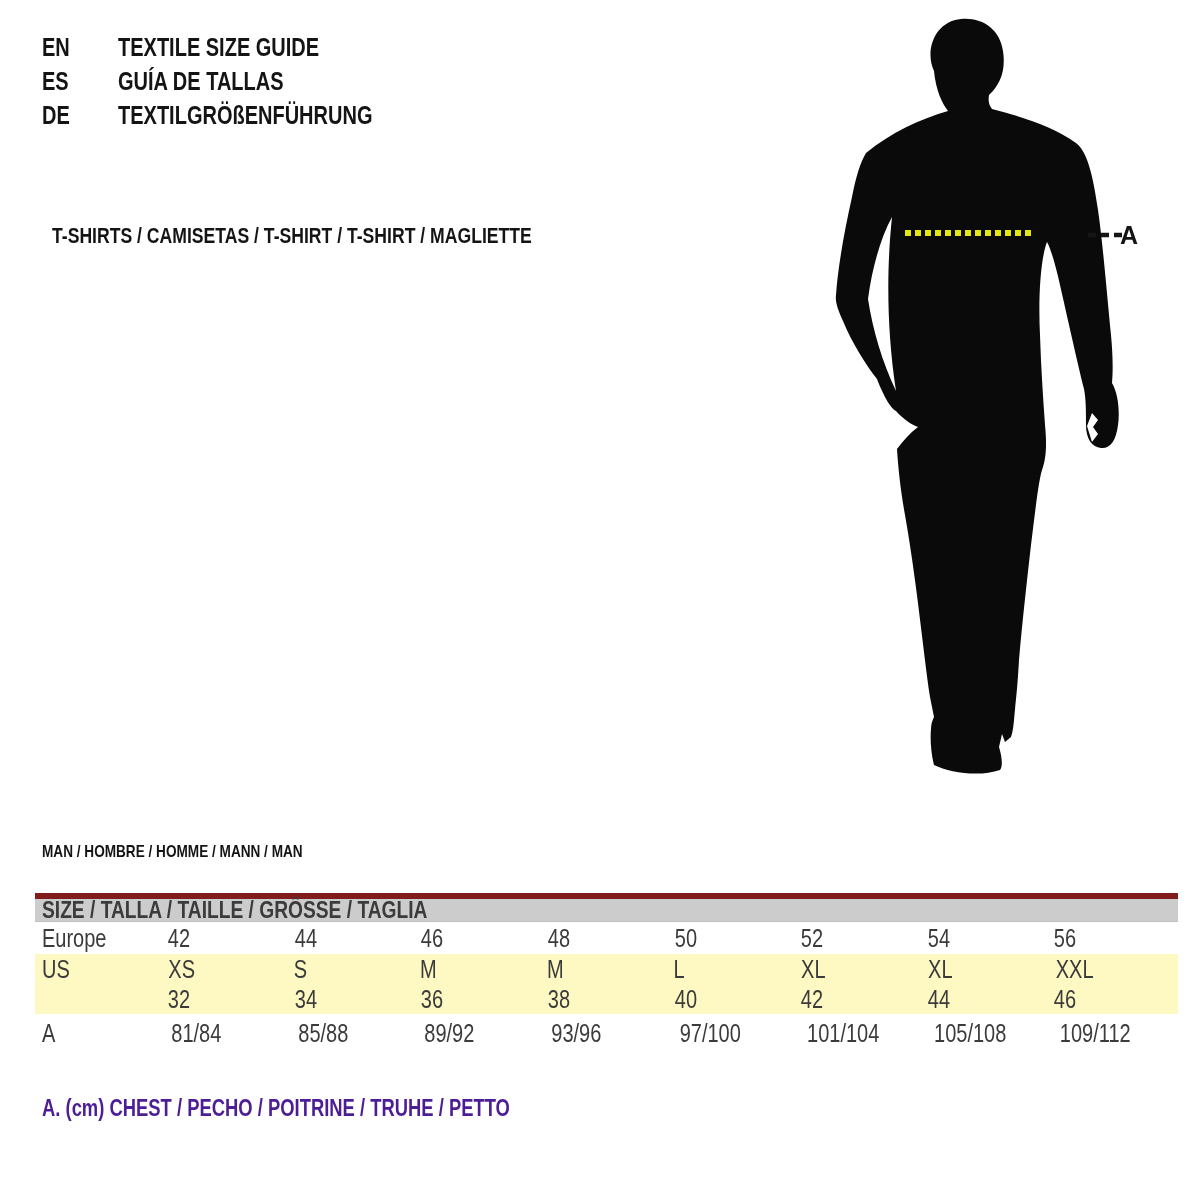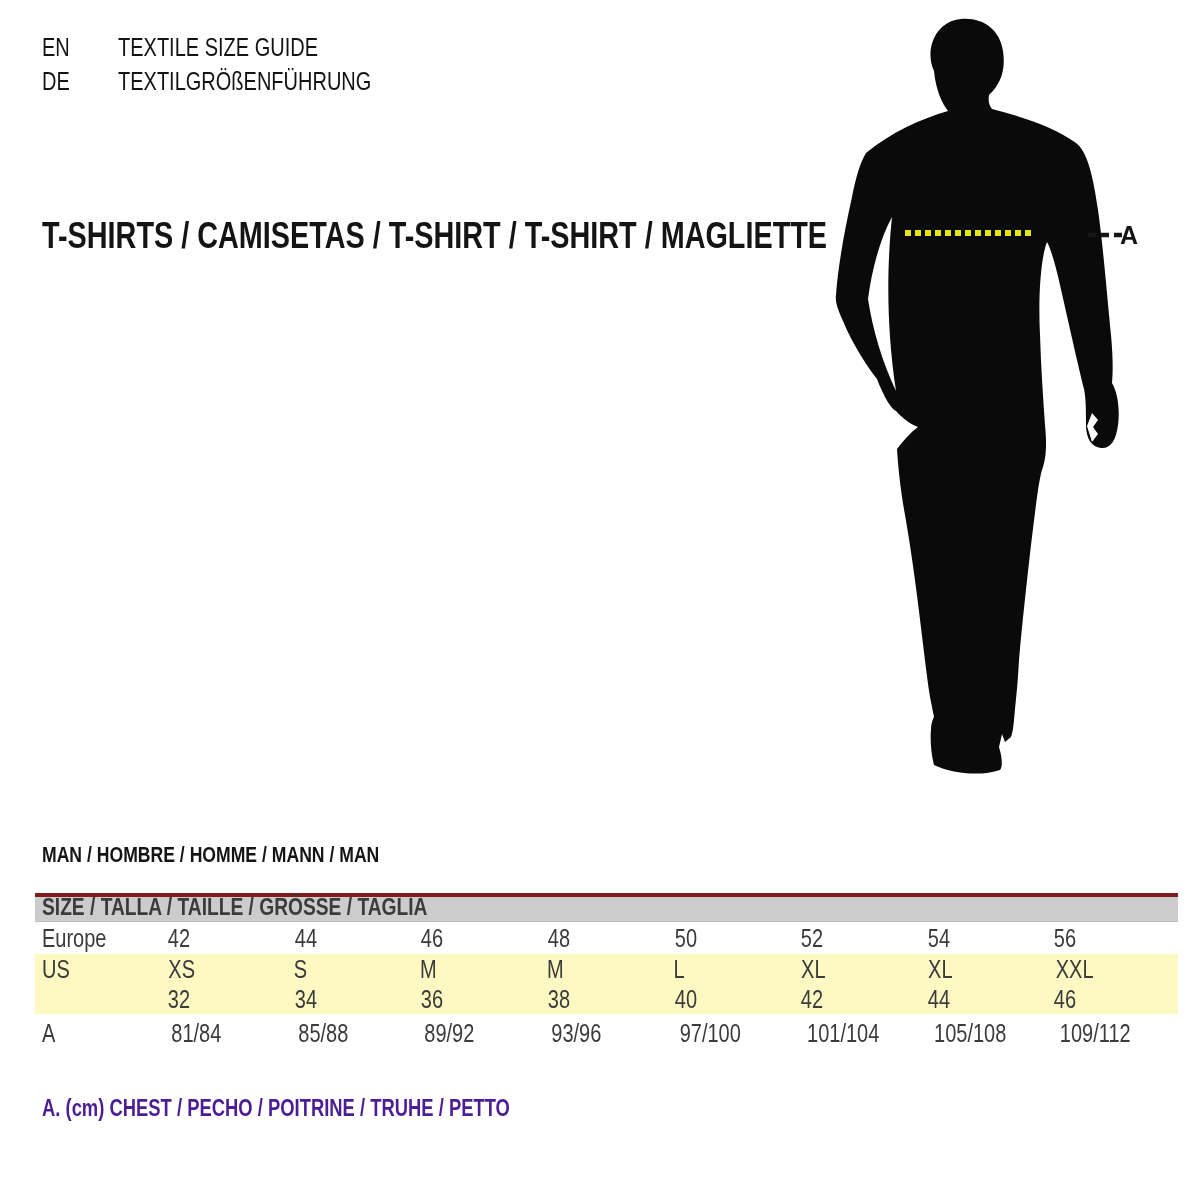--- a/index.html
+++ b/index.html
@@ -5,40 +5,40 @@
   html,body{margin:0;padding:0;background:#ffffff;}
   .page{
     position:relative;width:1200px;height:1200px;background:#ffffff;
     font-family:"Liberation Sans",sans-serif;color:#111;overflow:hidden;
   }
   .cond{display:inline-block;transform:scaleX(0.8);transform-origin:0 50%;white-space:nowrap;}
   .ccenter{transform-origin:50% 50%;}
 
   
   .lang{position:absolute;left:42px;top:30px;}
-  .lang-row{display:flex;height:34px;align-items:center;font-weight:400;font-size:25px;color:#141414;}
+  .lang-row{display:flex;height:34px;align-items:center;font-weight:700;font-size:25px;color:#141414;}
   .lang-code{width:76px;}
 
   
-  .products{position:absolute;left:42px;top:220px;font-weight:700;font-size:36px;line-height:31px;color:#141414;}
+  .products{position:absolute;left:52px;top:220px;font-weight:700;font-size:22px;line-height:31px;color:#141414;}
 
   
   .figure{position:absolute;left:830px;top:5px;width:320px;height:790px;}
   .figure svg{display:block;width:320px;height:790px;}
   .a-label{position:absolute;left:1120px;top:221px;font-size:25px;font-weight:700;color:#141414;}
 
   
-  .man-heading{position:absolute;left:42px;top:842px;font-size:22px;font-weight:700;color:#141414;}
+  .man-heading{position:absolute;left:42px;top:842px;font-size:17px;font-weight:700;color:#141414;}
 
   
   .size-table{position:absolute;left:35px;top:893px;width:1143px;font-size:25px;color:#3b3b3b;}
   .thead{
     box-sizing:border-box;height:29px;background:#cccccc;
-    border-top:4px solid #7f1d1d;border-bottom:1px solid #c0c0c0;
-    display:flex;align-items:flex-end;padding-left:7px;
+    border-top:6px solid #7f1d1d;border-bottom:1px solid #c0c0c0;
+    display:flex;align-items:center;padding-left:7px;
     font-weight:700;font-size:24px;color:#3b3b3b;
   }
   .trow{display:flex;height:30px;align-items:center;}
   .trow.first{height:32px;}
   .trow.band{background:#fef9c3;}
   .trow.last{height:38px;}
   .rlabel{box-sizing:border-box;width:130px;padding-left:7px;}
   .cell{flex:1;display:flex;align-items:center;}
 
   
@@ -46,20 +46,24 @@
 </style>
 </head>
 <body>
 
 <div class="page">
 
   <div class="lang">
     <div class="lang-row">
       <span class="lang-code"><span class="cond">EN</span></span>
       <span class="cond">TEXTILE SIZE GUIDE</span>
+    </div>
+    <div class="lang-row">
+      <span class="lang-code"><span class="cond">ES</span></span>
+      <span class="cond">GUÍA DE TALLAS</span>
     </div>
     <div class="lang-row">
       <span class="lang-code"><span class="cond">DE</span></span>
       <span class="cond">TEXTILGRÖßENFÜHRUNG</span>
     </div>
   </div>
 
   <div class="products">
     <div><span class="cond">T-SHIRTS / CAMISETAS / T-SHIRT / T-SHIRT / MAGLIETTE</span></div>
   </div>

